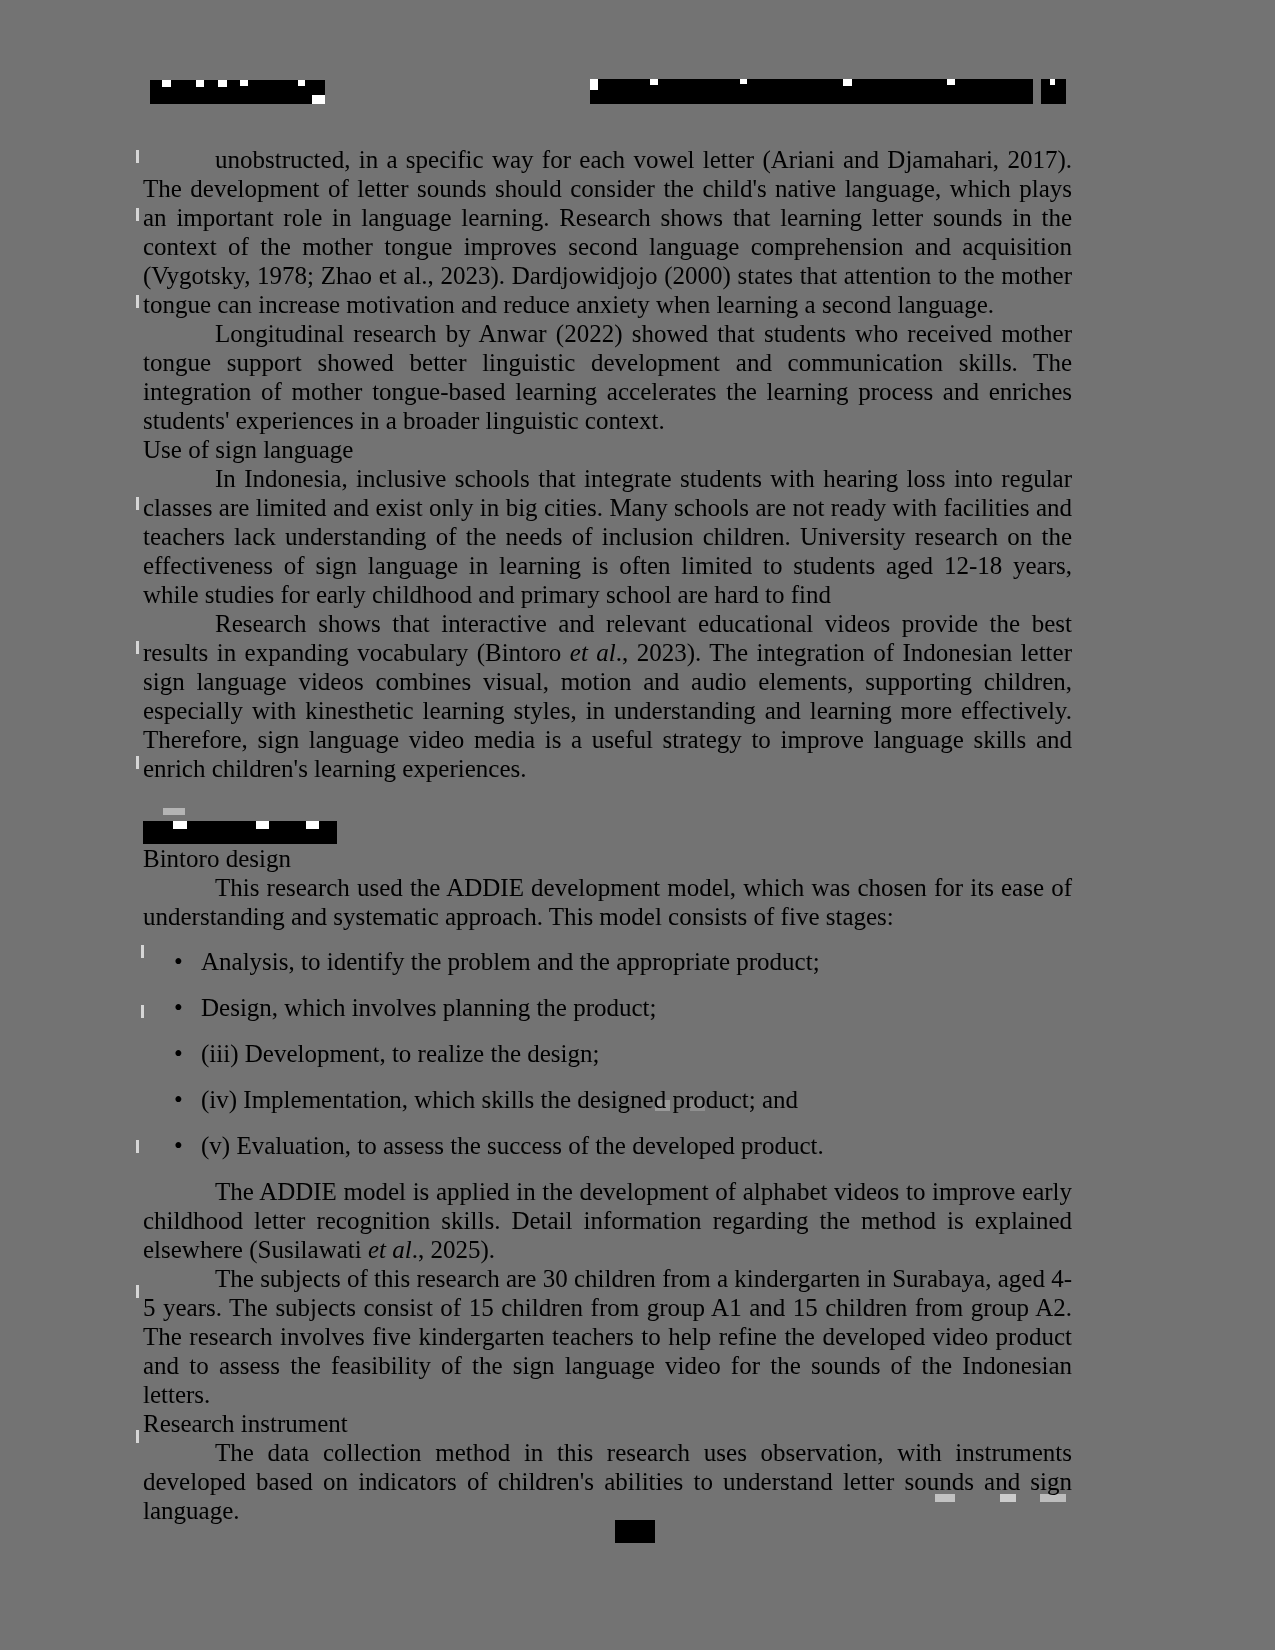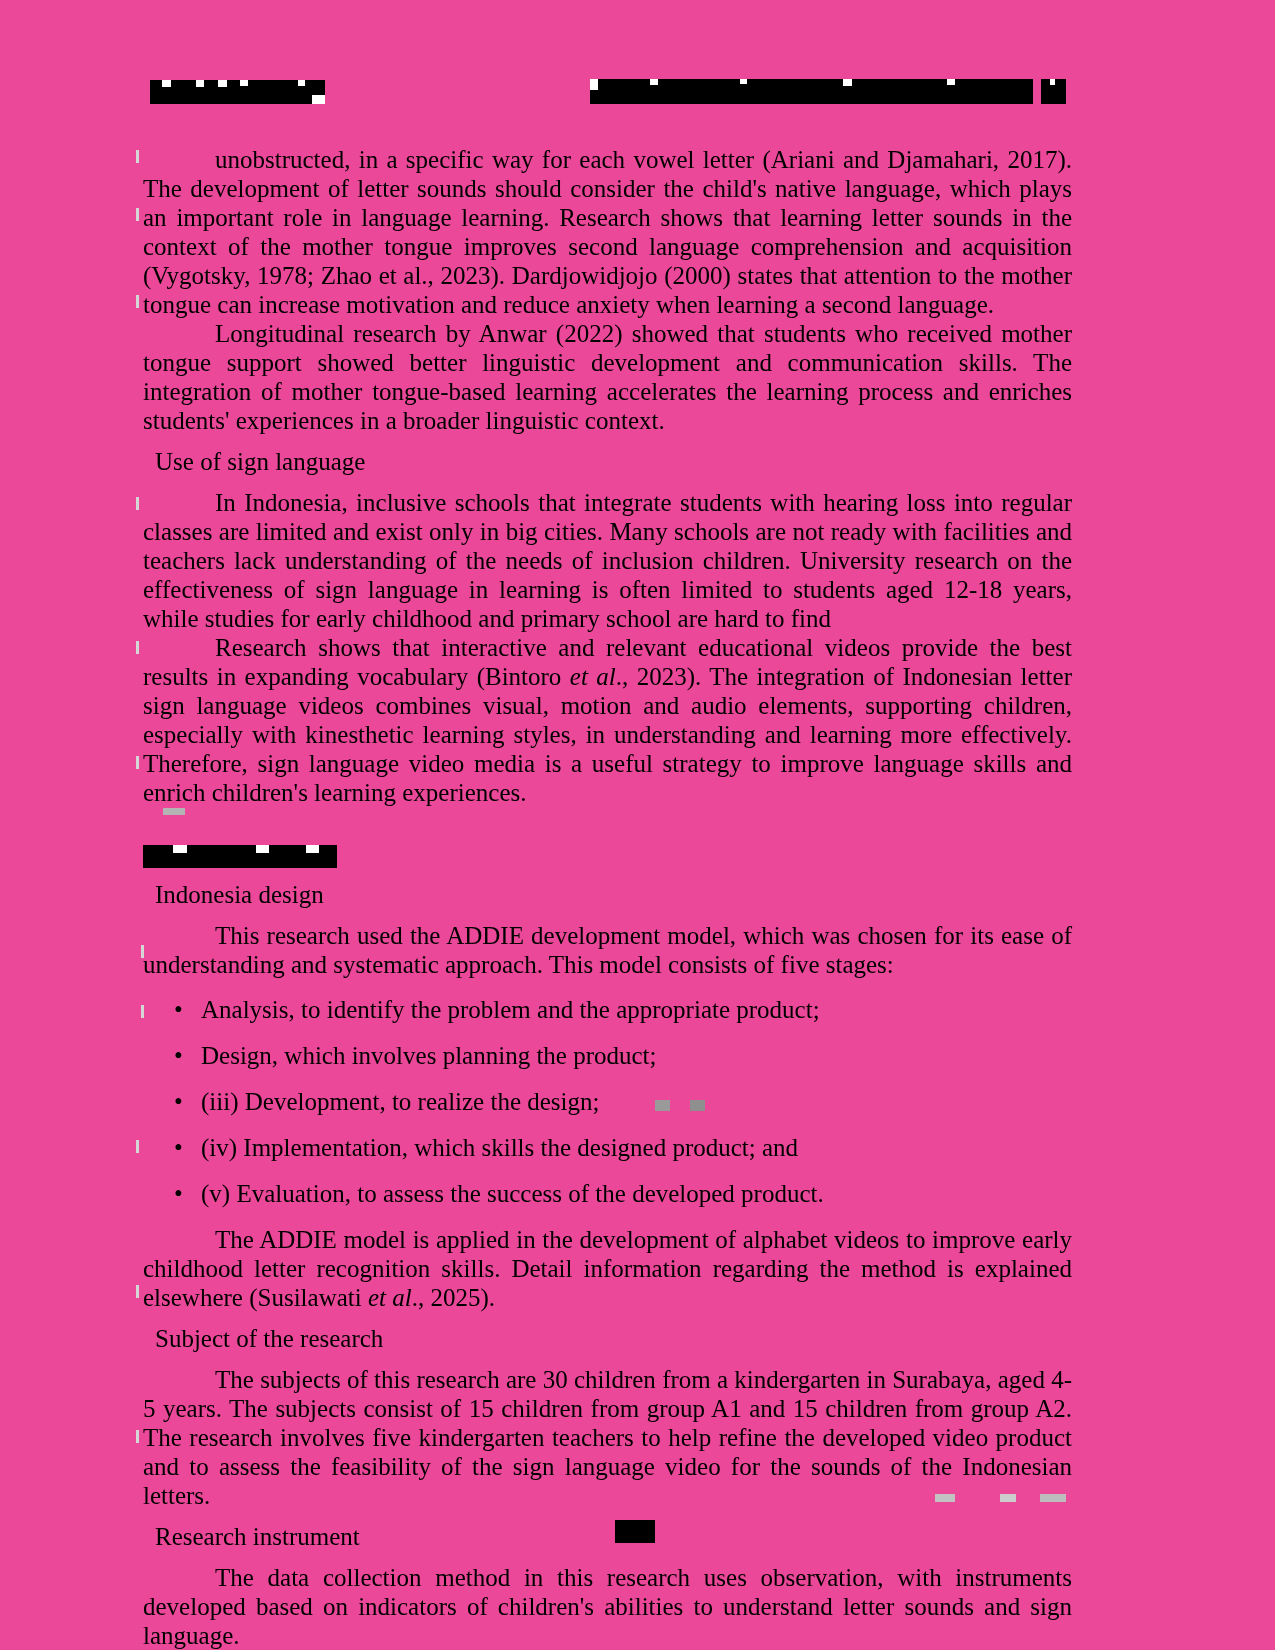--- a/index.html
+++ b/index.html
@@ -2,21 +2,21 @@
 <html><head>
 <meta charset="utf-8">
 <style>
   * { box-sizing: border-box; }
   html, body { margin: 0; padding: 0; background: #ffffff; }
 
   .page {
     position: relative;
     width: 1275px;
     height: 1650px;
-    background: #ec4899;
+    background: #737373;
     overflow: hidden;
     font-family: "Liberation Serif", "DejaVu Serif", serif;
     color: #000000;
   }
 
   .content {
     position: absolute;
     left: 143px;
     top: 145px;
     width: 929px;
@@ -27,21 +27,21 @@
   p.body-par {
     margin: 0;
     text-align: justify;
     text-indent: 72px;
   }
   .no-indent { text-indent: 0; }
   .justify-last { text-align-last: justify; }
   .mt-23 { margin-top: 23px; font-family: Liberation Serif, serif; }
 
   h2.subhead {
-    margin: 12px;
+    margin: 0;
     font-size: 25px;
     font-weight: 400;
     line-height: 29px;
   }
   .gap20 { margin-top: 20px; }
   .gap29 { margin-top: 29px; }
   .gap6  { margin-top: 6px; }
 
   
   .redaction { background: #000; }
@@ -137,35 +137,34 @@
     <p class="body-par">In Indonesia, inclusive schools that integrate students with hearing loss into regular classes are limited and exist only in big cities. Many schools are not ready with facilities and teachers lack understanding of the needs of inclusion children. University research on the effectiveness of sign language in learning is often limited to students aged 12-18 years, while studies for early childhood and primary school are hard to find</p>
 
     <p class="body-par"><span>Research shows that interactive and relevant educational videos provide the best results in expanding vocabulary (Bintoro </span><i>et al</i><span>., 2023). The integration of Indonesian letter sign language videos combines visual, motion and audio elements, supporting children, especially with kinesthetic learning styles, in understanding and learning more effectively. Therefore, sign language video media is a useful strategy to improve language skills and enrich children's learning experiences.</span></p>
 
     <div class="redaction section-redaction">
       <div class="notch" style="left:30px;width:14px;height:8px;"></div>
       <div class="notch" style="left:113px;width:13px;height:8px;"></div>
       <div class="notch" style="left:163px;width:13px;height:8px;"></div>
     </div>
 
-    <h2 class="subhead gap6">Indonesia design</h2>
+    <h2 class="subhead gap6">Bintoro design</h2>
 
     <p class="body-par">This research used the ADDIE development model, which was chosen for its ease of understanding and systematic approach. This model consists of five stages:</p>
 
     <ul class="addie">
       <li>Analysis, to identify the problem and the appropriate product;</li>
       <li>Design, which involves planning the product;</li>
       <li>(iii) Development, to realize the design;</li>
       <li>(iv) Implementation, which skills the designed product; and</li>
       <li>(v) Evaluation, to assess the success of the developed product.</li>
     </ul>
 
     <p class="body-par mt-23"><span>The ADDIE model is applied in the development of alphabet videos to improve early childhood letter recognition skills. Detail information regarding the method is explained elsewhere (Susilawati </span><i>et al</i><span>., 2025).</span></p>
 
-    <h2 class="subhead gap29">Subject of the research</h2>
 
     <p class="body-par">The subjects of this research are 30 children from a kindergarten in Surabaya, aged 4-5 years. The subjects consist of 15 children from group A1 and 15 children from group A2. The research involves five kindergarten teachers to help refine the developed video product and to assess the feasibility of the sign language video for the sounds of the Indonesian letters.</p>
 
     <h2 class="subhead gap29">Research instrument</h2>
 
     <p class="body-par justify-last">The data collection method in this research uses observation, with instruments developed based on indicators of children's abilities to understand letter sounds and sign language.</p>
 
   </div>
 
   <div class="redaction abs page-num"></div>

